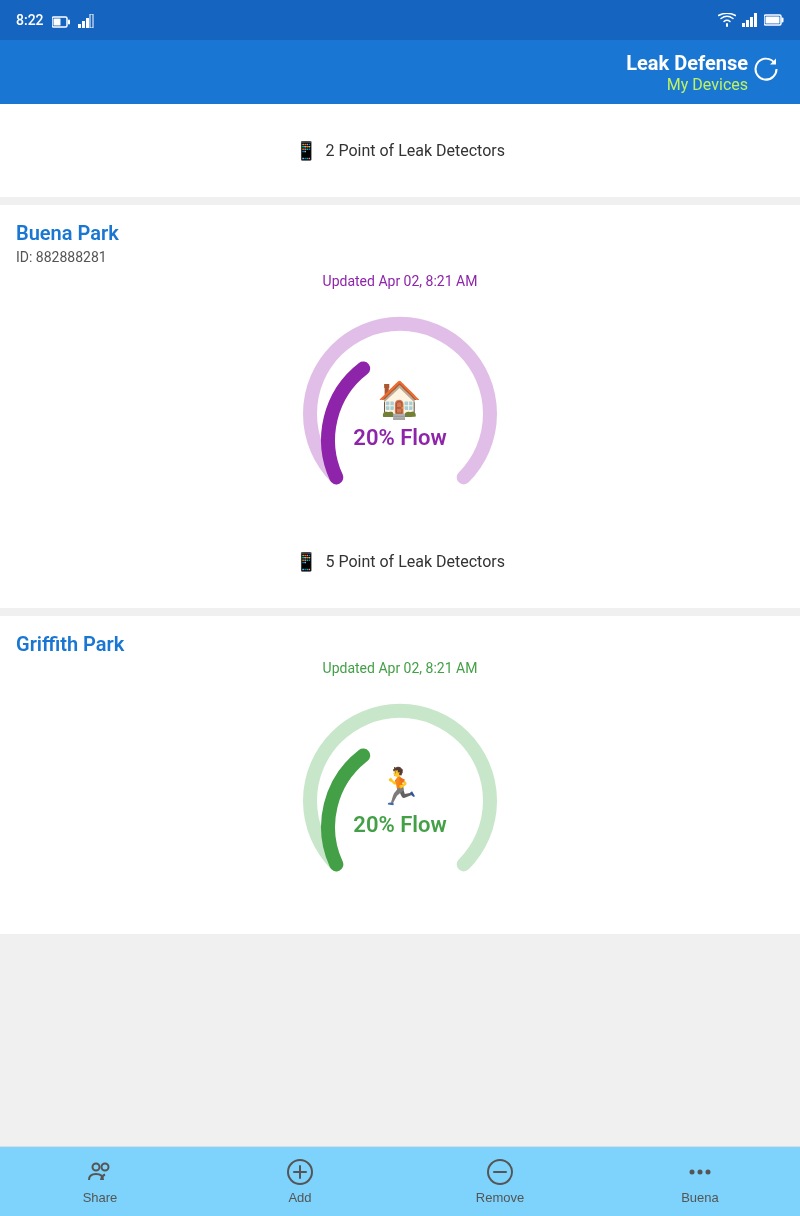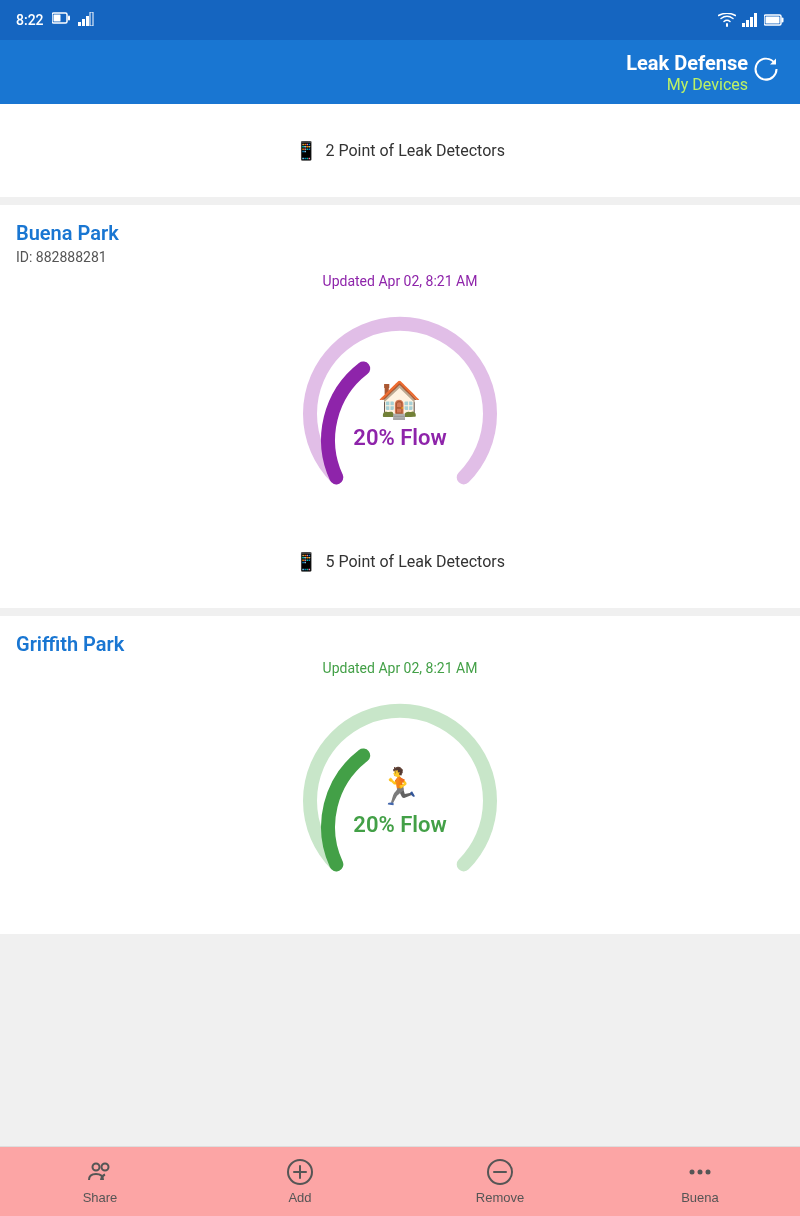--- a/index.html
+++ b/index.html
@@ -18,21 +18,21 @@
       background: #1565c0;
       height: 40px;
       display: flex;
       align-items: center;
       justify-content: space-between;
       padding: 0 16px;
       color: white;
       font-size: 14px;
       font-weight: 500;
     }
-    .status-bar-left { display: flex; align-items: flex-start; gap: 8px; }
+    .status-bar-left { display: flex; align-items: flex-end; gap: 8px; }
     .status-bar-right { display: flex; align-items: center; gap: 6px; }
 
     
     .app-bar {
       background: #1976d2;
       padding: 10px 16px;
       display: flex;
       align-items: center;
       justify-content: space-between;
       min-height: 64px;
@@ -144,21 +144,21 @@
     .gauge-green .gauge-icon { color: #43a047; }
     .gauge-green .gauge-label { color: #43a047; }
 
     
     .bottom-nav {
       position: fixed;
       bottom: 0;
       left: 0;
       width: 800px;
       height: 70px;
-      background: #fca5a5;
+      background: #7dd3fc;
       border-top: 1px solid #ddd;
       display: flex;
       align-items: stretch;
     }
     .nav-item {
       flex: 1;
       display: flex;
       flex-direction: column;
       align-items: center;
       justify-content: center;

